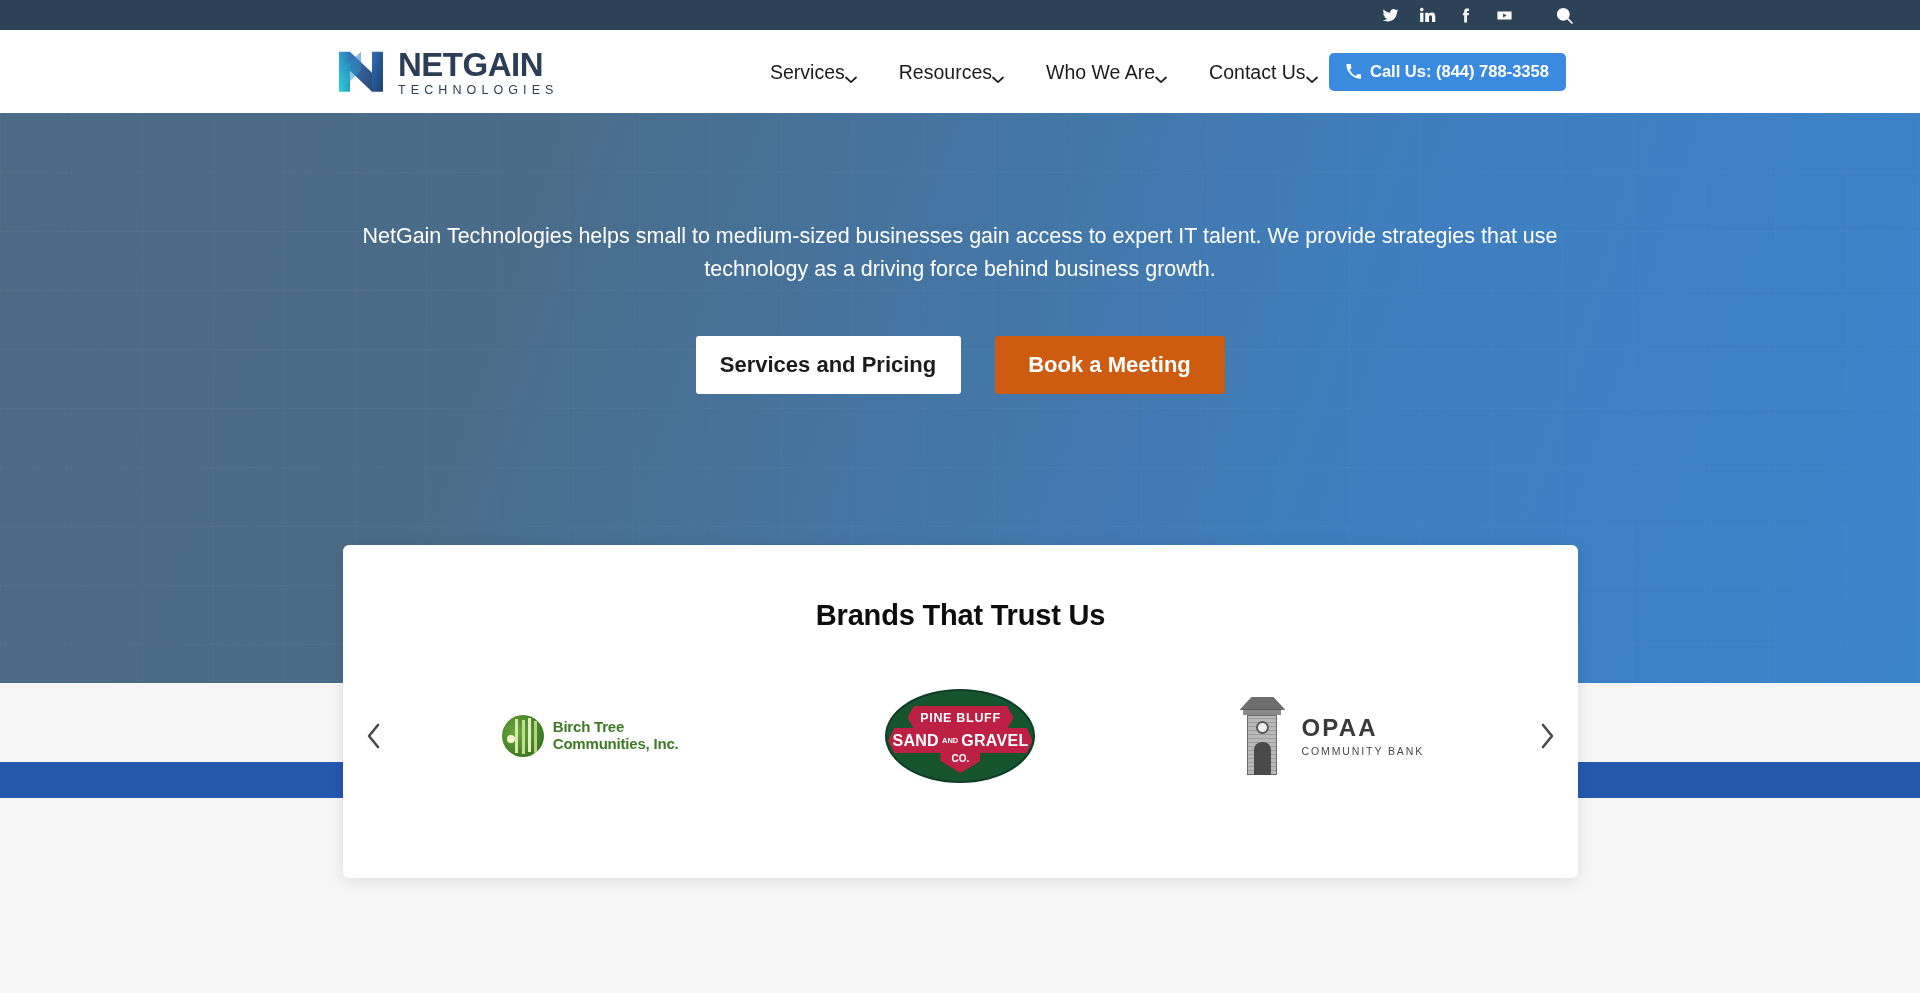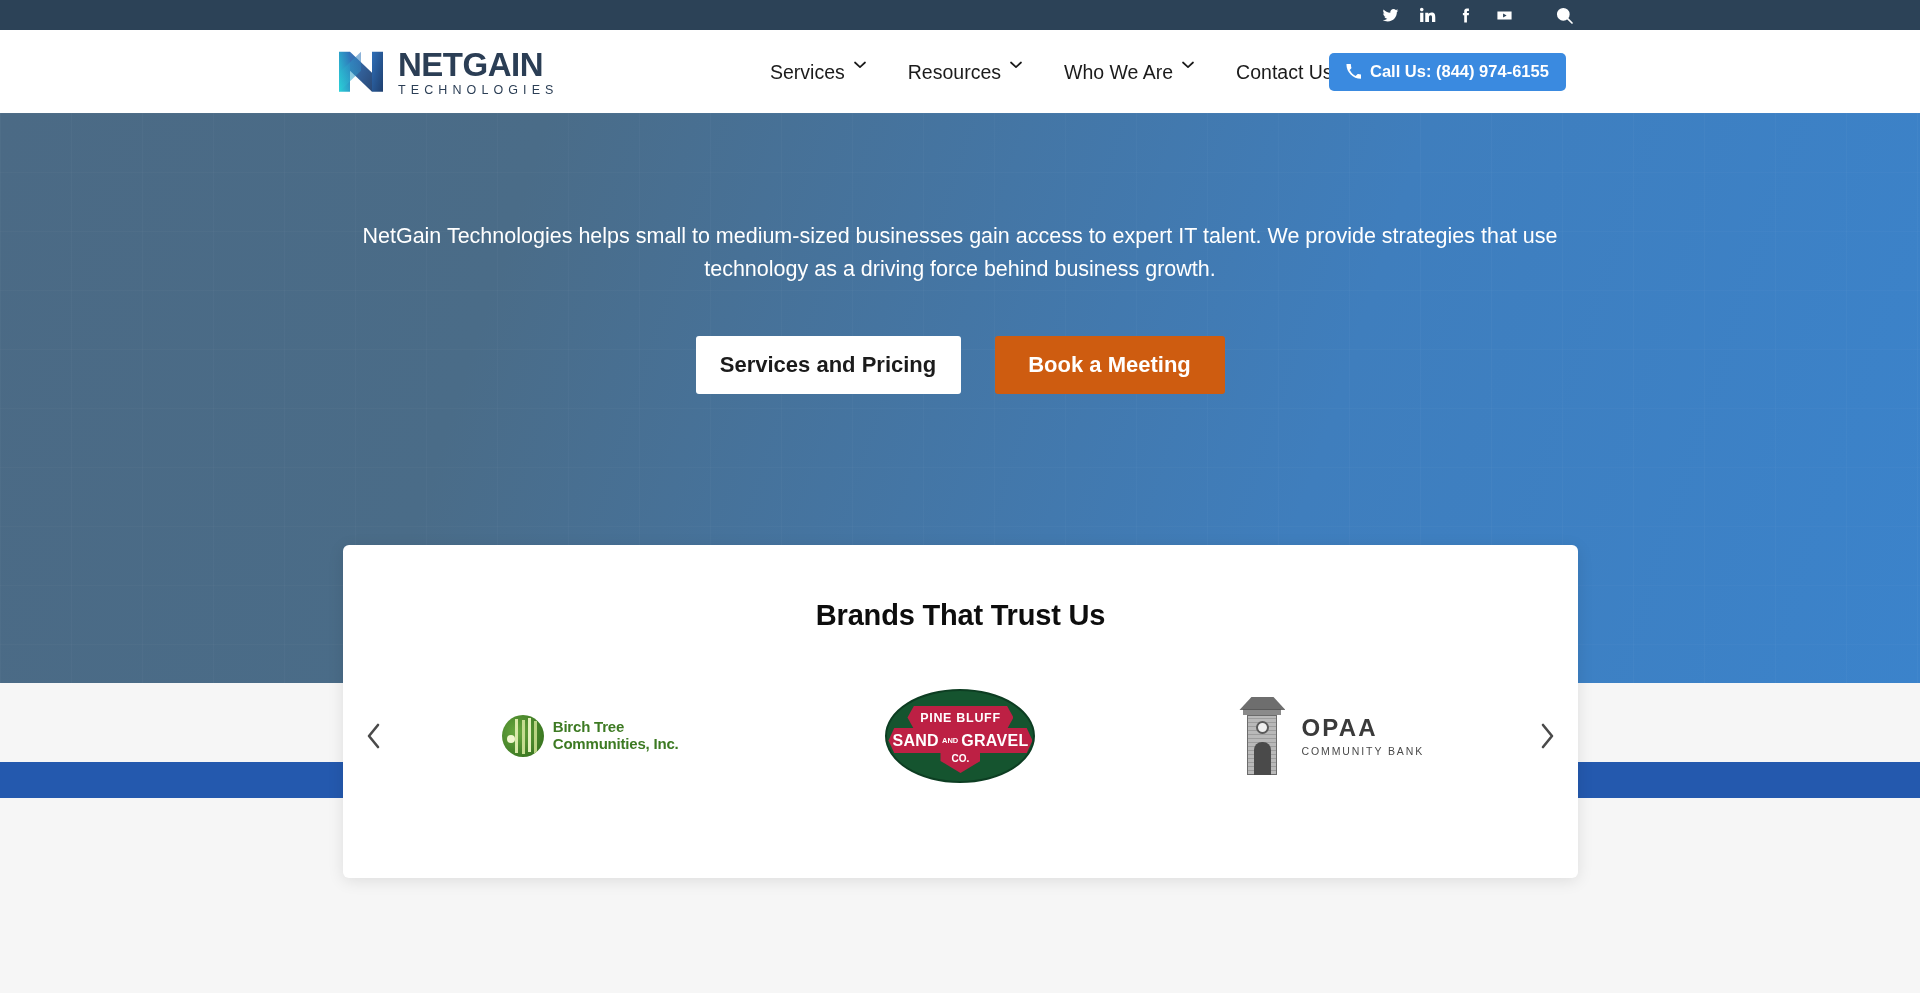--- a/index.html
+++ b/index.html
@@ -47,21 +47,21 @@
     font-size:12.5px; color:#2b3e55; letter-spacing:5.1px;
     line-height:1; font-weight:500;
   }
 
   .nav {
     position:absolute; left:749px; top:50%;
     transform:translateY(-50%);
     display:flex; align-items:center; gap:0px;
   }
   .nav-item {
-    display:flex; align-items:flex-start; gap:9px;
+    display:flex; align-items:flex-end; 
     padding:0 21px; cursor:pointer;
     font-size:19.5px; color:#1b1b1b; white-space:nowrap;
   }
   .nav-caret { display:block; }
 
   .call-btn {
     position:absolute; left:1329px; top:50%;
     transform:translateY(-50%);
     height:38px; padding:0 17px;
     background:#3a8ae0; border-radius:5px;
@@ -364,21 +364,21 @@
       <svg class="nav-caret" width="12" height="8" viewBox="0 0 12 8" fill="none" stroke="#1b1b1b" stroke-width="1.7" stroke-linecap="round" stroke-linejoin="round">
           <polyline points="1,2 6,6.6 11,2"></polyline>
         </svg>
     </div>
   </div>
 
   <div class="call-btn">
     <svg width="15" height="15" viewBox="0 0 24 24">
         <path d="M6.6 10.8c1.9 3.8 5 6.8 8.8 8.8l2.9-2.9c.4-.4.9-.5 1.4-.3 1.5.5 3.1.8 4.8.8.7 0 1.3.6 1.3 1.3V23c0 .7-.6 1.3-1.3 1.3C11.3 24.3.7 13.7.7 1.3.7.6 1.3 0 2 0h4.5c.7 0 1.3.6 1.3 1.3 0 1.6.3 3.2.8 4.8.2.5.1 1-.3 1.4l-2.9 2.9z" transform="translate(0,-0.5)"></path>
       </svg>
-    <span>Call Us: (844) 974-6155</span>
+    <span>Call Us: (844) 788-3358</span>
   </div>
 </div>
 
 <div class="hero">
   <div class="hero-inner">
     <p class="hero-sub">NetGain Technologies helps small to medium-sized businesses gain access to expert IT talent. We provide strategies that use technology as a driving force behind business growth.</p>
     <div class="hero-btns">
       <div class="btn btn-light">Services and Pricing</div>
       <div class="btn btn-orange">Book a Meeting</div>
     </div>

